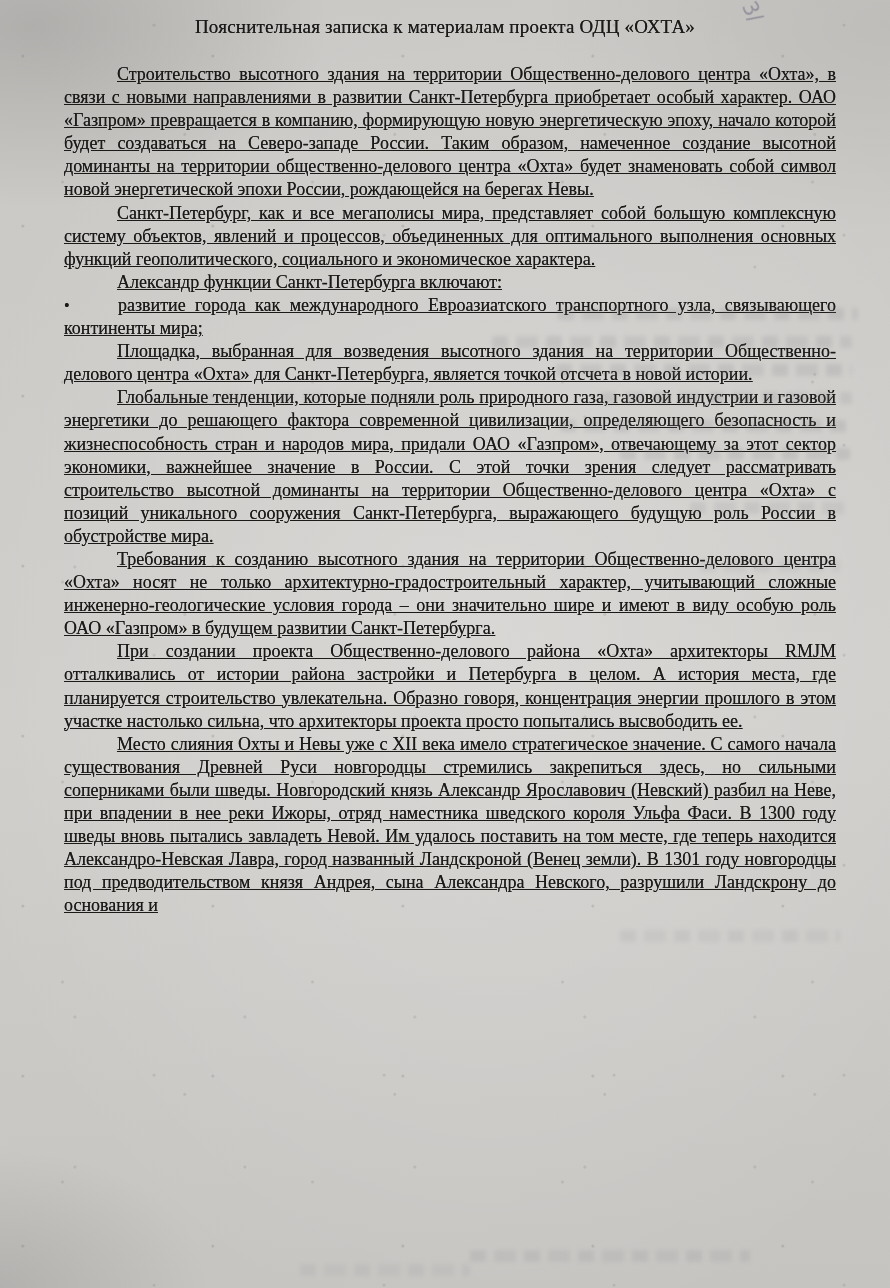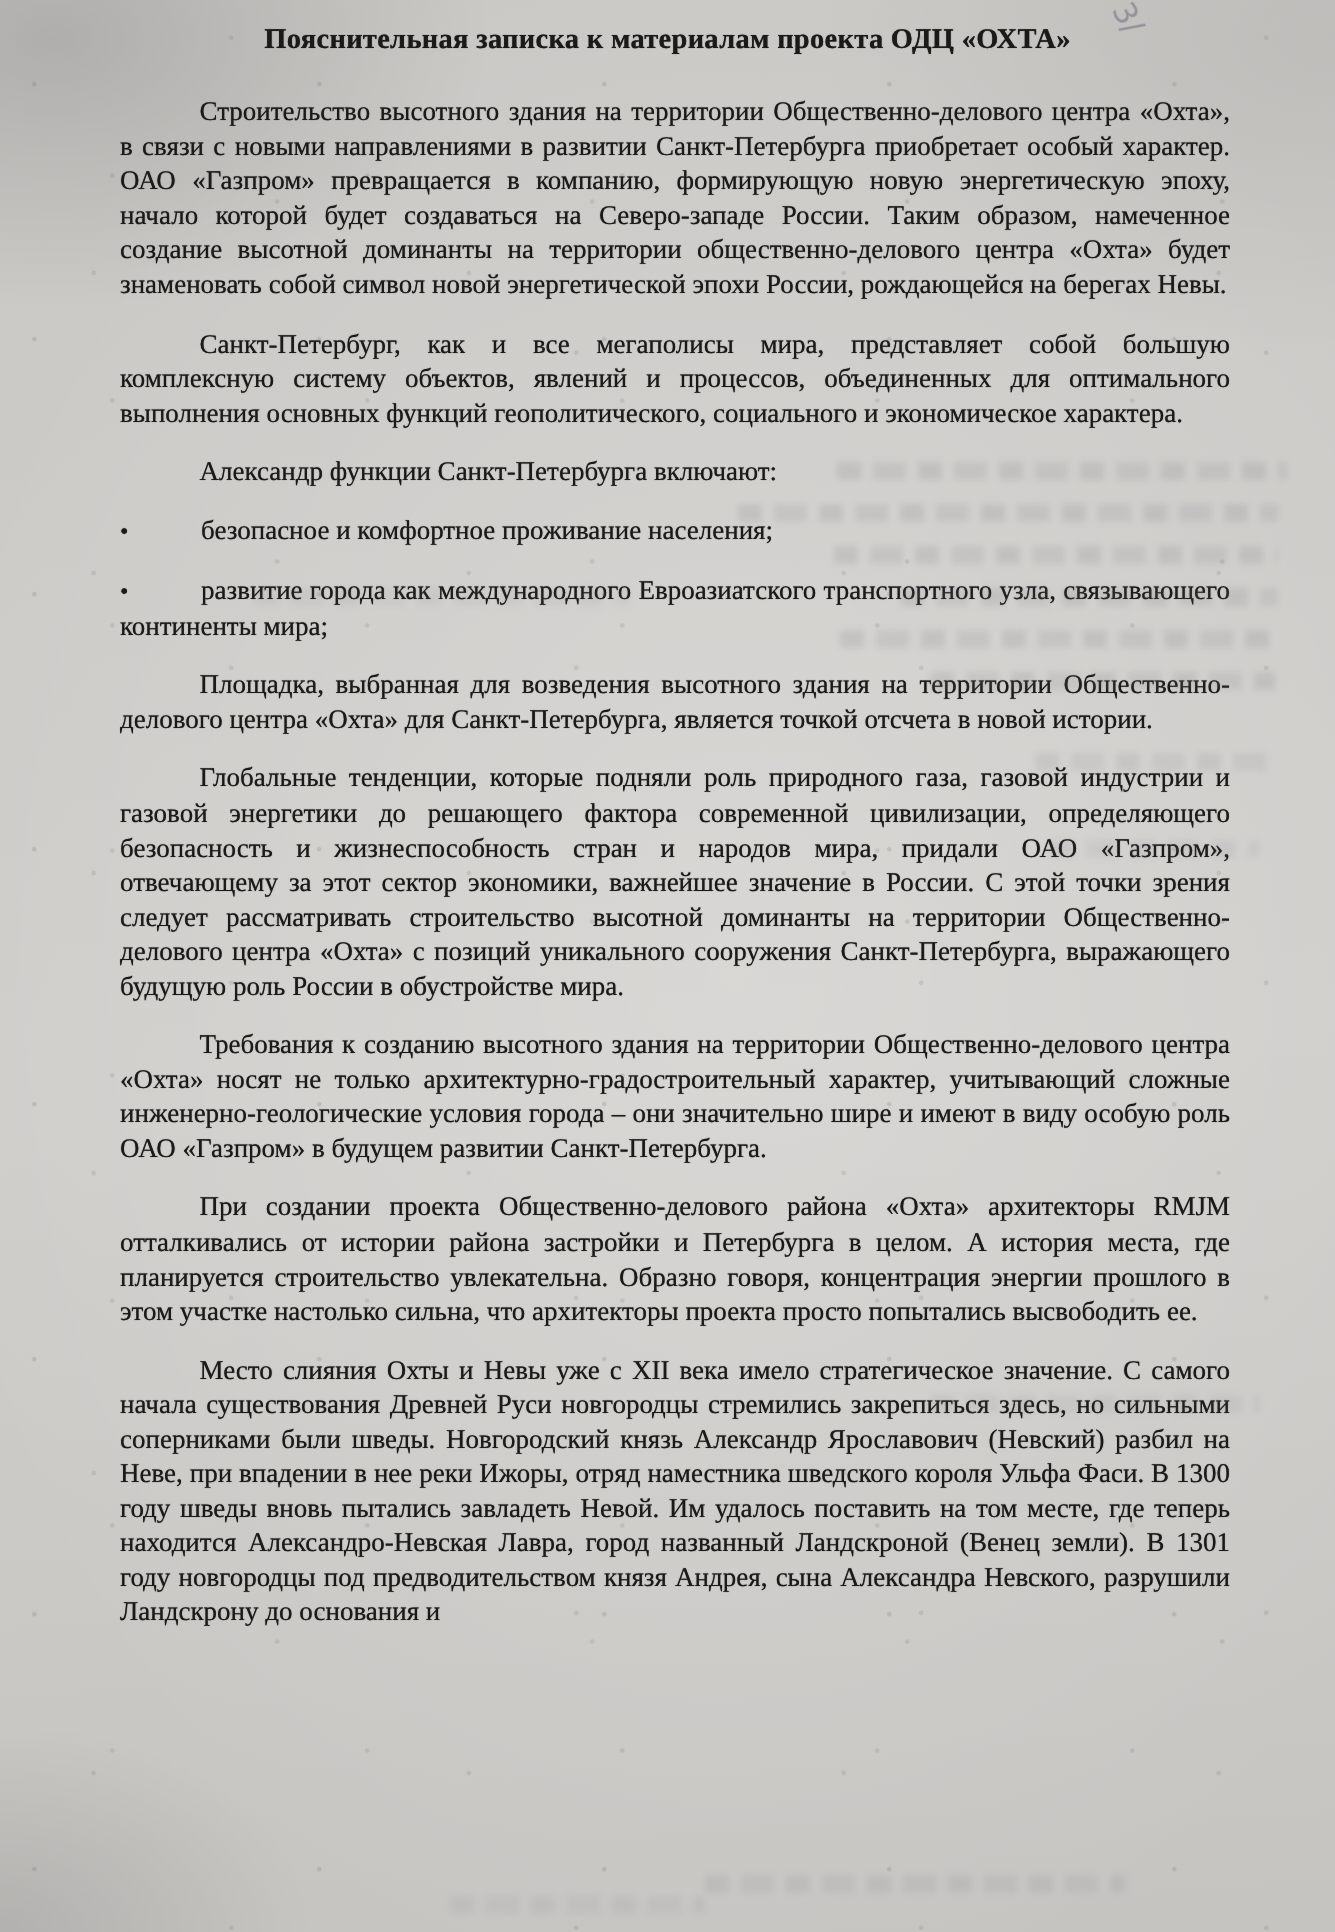--- a/index.html
+++ b/index.html
@@ -30,36 +30,36 @@
       radial-gradient(circle 1px at 12% 33%, rgba(90,88,86,.35) 0 1px, transparent 2px),
       radial-gradient(circle 1px at 67% 12%, rgba(90,88,86,.30) 0 1px, transparent 2px),
       radial-gradient(circle 1px at 44% 78%, rgba(90,88,86,.30) 0 1px, transparent 2px),
       radial-gradient(circle 1px at 88% 56%, rgba(90,88,86,.30) 0 1px, transparent 2px),
       radial-gradient(circle 1px at 25% 91%, rgba(90,88,86,.30) 0 1px, transparent 2px);
     background-size: 190px 170px, 230px 210px, 170px 150px, 210px 240px, 250px 200px;
   }
   .title {
     margin: 16px 60px 0 60px;
     font-size: 19px;
-    font-weight: bold;
+    font-weight: normal;
     text-align: center;
     color: var(--ink);
     letter-spacing: .2px;
     text-shadow: 0 0 .6px rgba(25,24,22,.85);
   }
   .doc-body {
     margin-top: 25px;
     padding: 0 54px 0 64px;
     color: var(--ink);
     font-size: 18px;
     line-height: 23.1px;
     text-align: justify;
     text-shadow: 0 0 .6px rgba(25,24,22,.8);
   }
-  .doc-body p { margin: 16px; }
+  .doc-body p { margin: 0; text-decoration: underline; }
   .para { text-indent: 53px; }
   .bullet { margin: 5px 0; }
   .bullet .b {
     display: inline-block;
     width: 54px;
     font-size: 16px;
   }
   .handwritten {
     position: absolute;
     top: 0; left: 742px;
@@ -89,21 +89,20 @@
   <div class="grain"></div>
 
   <span class="handwritten">3∕</span>
 
   <h1 class="title">Пояснительная записка к материалам проекта ОДЦ «ОХТА»</h1>
 
   <div class="doc-body" id="doc-body">
       <p class="para">Строительство высотного здания на территории Общественно-делового центра «Охта», в связи с новыми направлениями в развитии Санкт-Петербурга приобретает особый характер. ОАО «Газпром» превращается в компанию, формирующую новую энергетическую эпоху, начало которой будет создаваться на Северо-западе России. Таким образом, намеченное создание высотной доминанты на территории общественно-делового центра «Охта» будет знаменовать собой символ новой энергетической эпохи России, рождающейся на берегах Невы.</p>
       <p class="para">Санкт-Петербург, как и все мегаполисы мира, представляет собой большую комплексную систему объектов, явлений и процессов, объединенных для оптимального выполнения основных функций геополитического, социального и экономическое характера.</p>
       <p class="para">Александр функции Санкт-Петербурга включают:</p>
-      <p class="bullet"><span class="b">•</span><span>безопасное и комфортное проживание населения;</span></p>
       <p class="bullet"><span class="b">•</span><span>развитие города как международного Евроазиатского транспортного узла, связывающего континенты мира;</span></p>
       <p class="para">Площадка, выбранная для возведения высотного здания на территории Общественно-делового центра «Охта» для Санкт-Петербурга, является точкой отсчета в новой истории.</p>
       <p class="para">Глобальные тенденции, которые подняли роль природного газа, газовой индустрии и газовой энергетики до решающего фактора современной цивилизации, определяющего безопасность и жизнеспособность стран и народов мира, придали ОАО «Газпром», отвечающему за этот сектор экономики, важнейшее значение в России. С этой точки зрения следует рассматривать строительство высотной доминанты на территории Общественно-делового центра «Охта» с позиций уникального сооружения Санкт-Петербурга, выражающего будущую роль России в обустройстве мира.</p>
       <p class="para">Требования к созданию высотного здания на территории Общественно-делового центра «Охта» носят не только архитектурно-градостроительный характер, учитывающий сложные инженерно-геологические условия города – они значительно шире и имеют в виду особую роль ОАО «Газпром» в будущем развитии Санкт-Петербурга.</p>
       <p class="para">При создании проекта Общественно-делового района «Охта» архитекторы RMJM отталкивались от истории района застройки и Петербурга в целом. А история места, где планируется строительство увлекательна. Образно говоря, концентрация энергии прошлого в этом участке настолько сильна, что архитекторы проекта просто попытались высвободить ее.</p>
       <p class="para">Место слияния Охты и Невы уже с XII века имело стратегическое значение. С самого начала существования Древней Руси новгородцы стремились закрепиться здесь, но сильными соперниками были шведы. Новгородский князь Александр Ярославович (Невский) разбил на Неве, при впадении в нее реки Ижоры, отряд наместника шведского короля Ульфа Фаси. В 1300 году шведы вновь пытались завладеть Невой. Им удалось поставить на том месте, где теперь находится Александро-Невская Лавра, город названный Ландскроной (Венец земли). В 1301 году новгородцы под предводительством князя Андрея, сына Александра Невского, разрушили Ландскрону до основания и</p>
     </div>
 
   <div>
     <i class="ghost" style="top:308px;left:558px;width:300px"></i>

